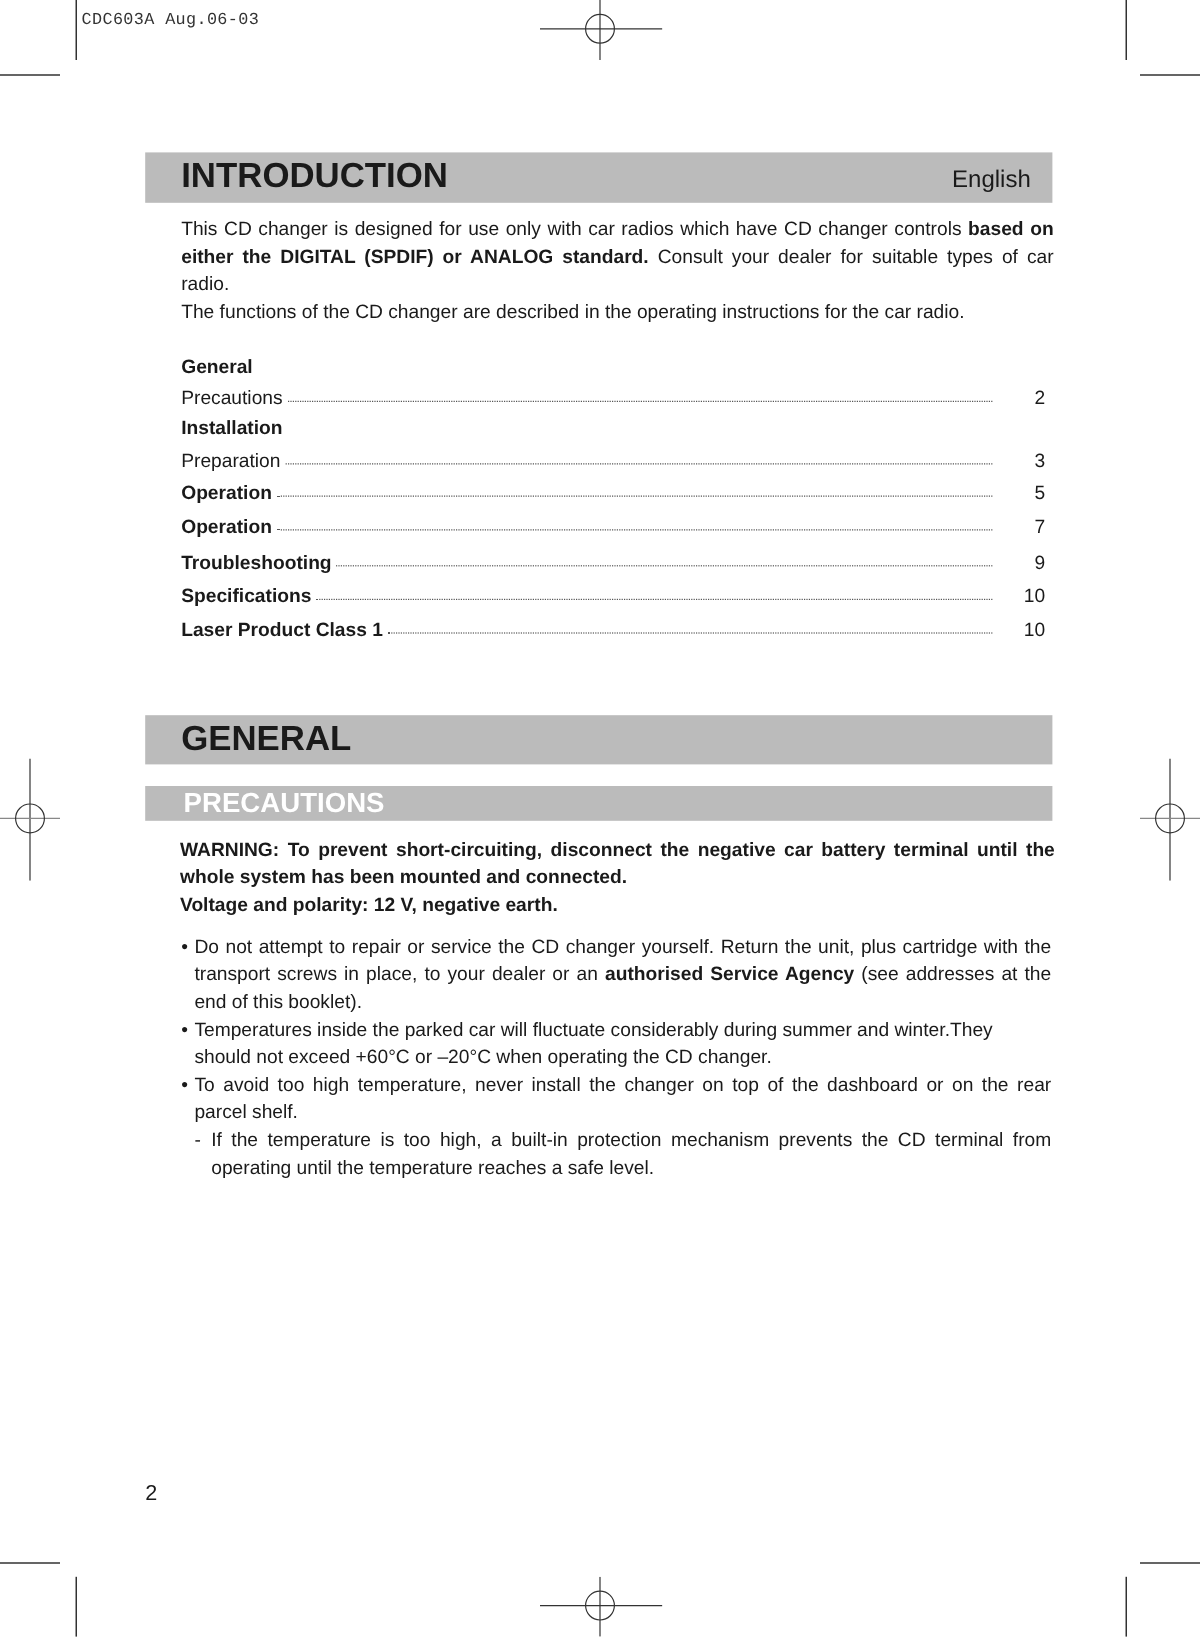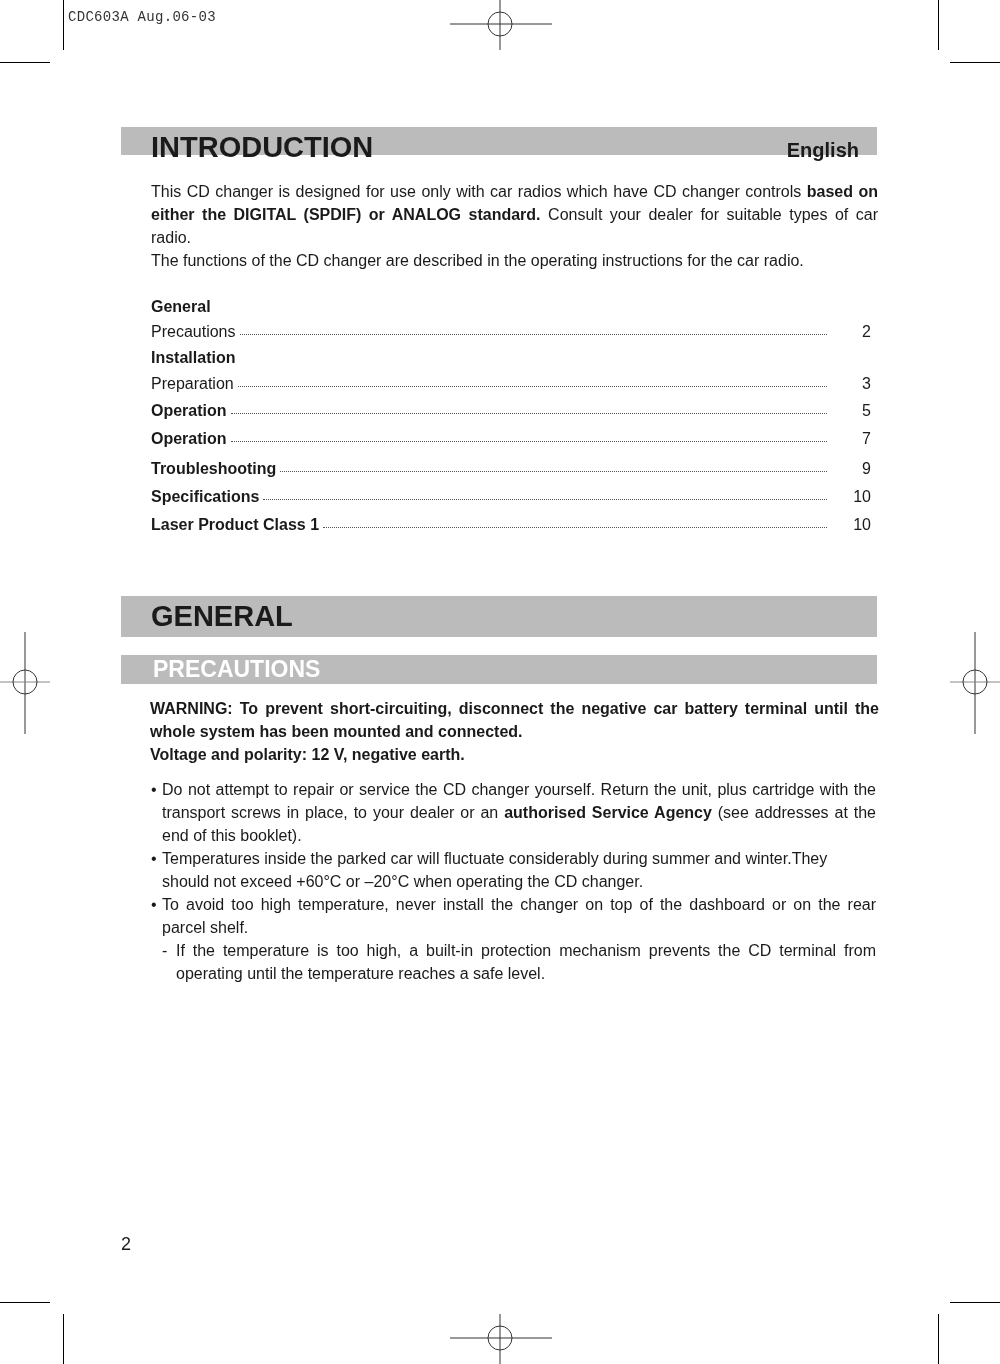--- a/index.html
+++ b/index.html
@@ -4,21 +4,21 @@
 <style>
   html, body { margin:0; padding:0; background:#ffffff; }
   body { width:1000px; height:1364px; position:relative; overflow:hidden;
          font-family:"Liberation Sans", "DejaVu Sans", sans-serif; color:#1a1a1a; }
   .crop { position:absolute; background:#000; }
   .reg { position:absolute; }
   .slug { position:absolute; left:68px; top:9px; font-family:"Liberation Mono","DejaVu Sans Mono",monospace;
           font-size:14px; color:#333; letter-spacing:0.3px;text-align:center; }
   .band { position:absolute; left:121px; width:756px; background:#bbbbbb; }
   .band-title { position:absolute; left:30px; font-weight:bold; color:#1a1a1a; }
-  .band-right { position:absolute; right:18px; font-weight:bold; color:#1a1a1a; }
+  .band-right { position:absolute; right:18px; font-weight:normal; color:#1a1a1a; }
   .text-block { position:absolute; left:151px; width:727px; font-size:16px; line-height:23px; }
   .justify { text-align:justify; }
   b { font-weight:bold; }
   .toc { position:absolute; left:151px; width:720px; font-size:16px; }
   .toc-row { position:absolute; left:0; width:720px; height:22px; display:flex; align-items:baseline; }
   .toc-label { white-space:nowrap; }
   .toc-dots { flex:1; border-bottom:1px dotted #555; margin:0 4px 0 4px; height:14px; position:relative; top:-2px; }
   .toc-page { width:40px; text-align:right; }
   .toc-head { position:absolute; left:0; font-weight:bold; font-size:16px; }
   .bullet { position:relative; padding-left:11px; }
@@ -55,21 +55,21 @@
   <circle cx="27" cy="50" r="12" fill="none" stroke="#333" stroke-width="1"></circle>
 </svg>
 <svg class="reg" style="left:450px;top:1314px;" width="102" height="50" viewBox="0 0 102 50">
   <line x1="50" y1="0" x2="50" y2="50" stroke="#333" stroke-width="1"></line>
   <line x1="0" y1="24" x2="102" y2="24" stroke="#333" stroke-width="1"></line>
   <ellipse cx="50" cy="24" rx="12" ry="12" fill="none" stroke="#333" stroke-width="1"></ellipse>
 </svg>
 
 <div class="slug">CDC603A  Aug.06-03</div>
 
-<div class="band" style="top:127px;height:28px;">
+<div class="band" style="top:127px;height:42px;">
   <span class="band-title" style="top:4px;font-size:29px;">INTRODUCTION</span>
   <span class="band-right" style="top:12px;font-size:20px;">English</span>
 </div>
 
 <div class="text-block justify" style="top:180px;">
   <span>This CD changer is designed for use only with car radios which have CD changer controls </span><b>based on either the DIGITAL (SPDIF) or ANALOG standard.</b><span> Consult your dealer for suitable types of car radio.</span>
 </div>
 <div class="text-block" style="top:249px;">
   <span>The functions of the CD changer are described in the operating instructions for the car radio.</span>
 </div>

